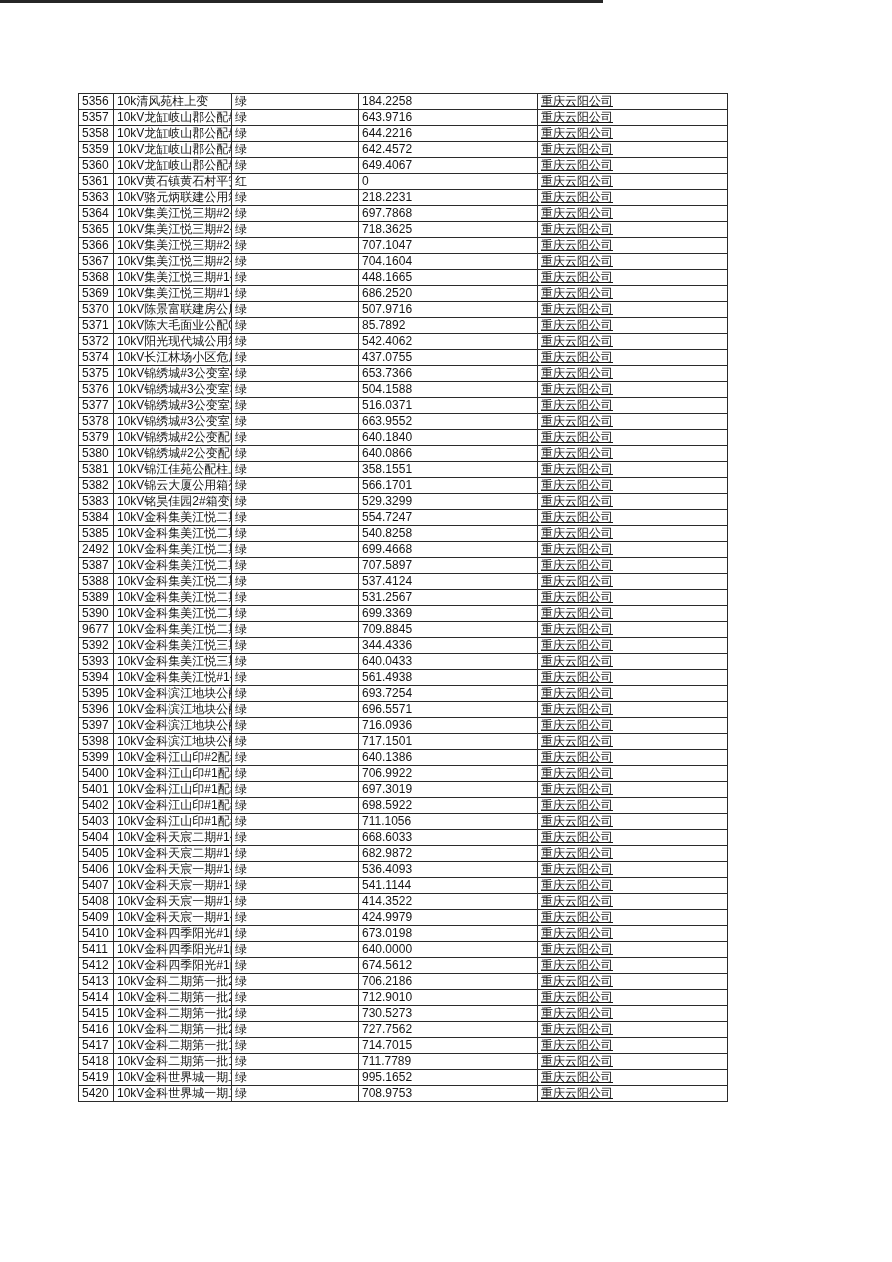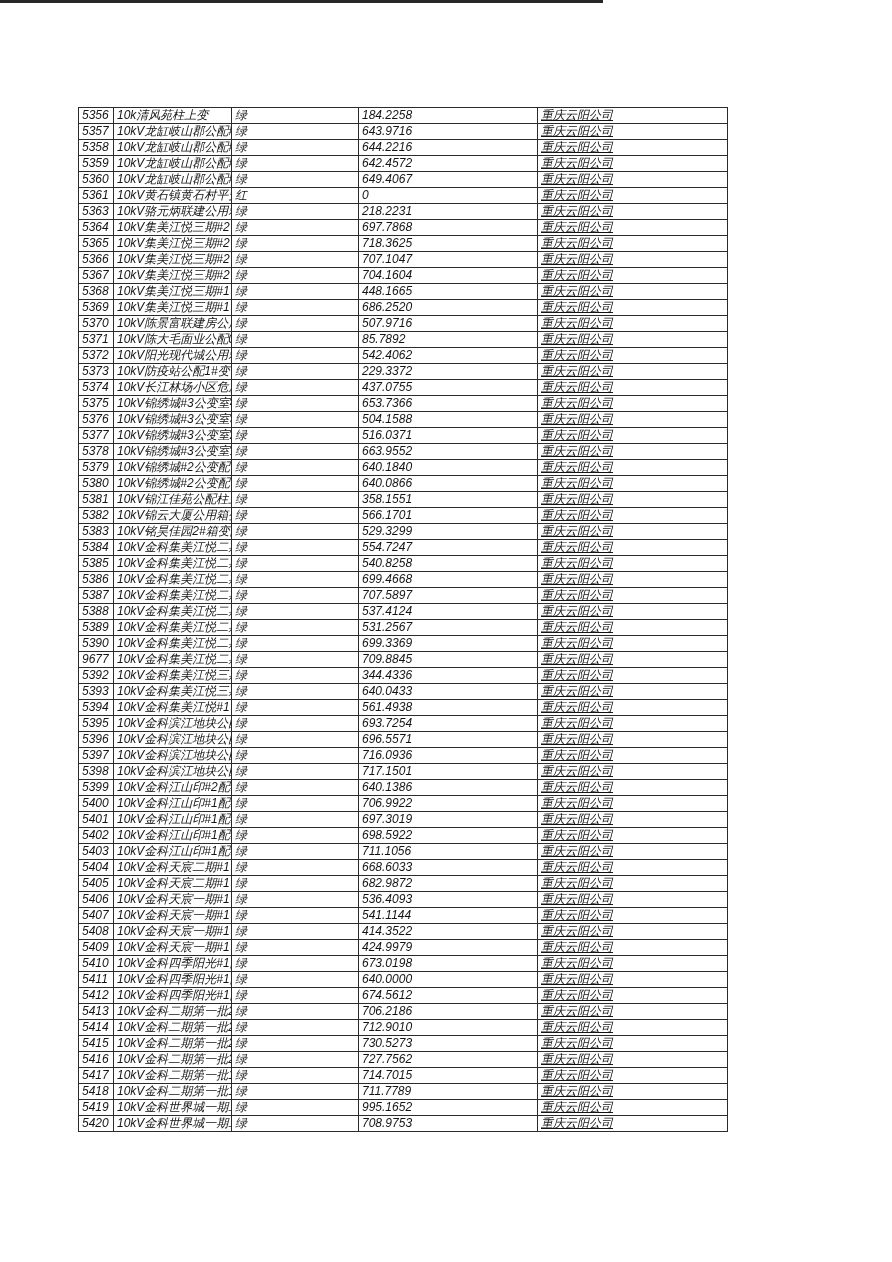--- a/index.html
+++ b/index.html
@@ -18,25 +18,24 @@
     position: absolute;
     left: 0;
     top: 0;
     width: 603px;
     height: 3px;
     background: #262626;
   }
   table.grid {
     position: absolute;
     left: 78px;
-    top: 107px;
+    top: 93px;
     border-collapse: collapse;
     table-layout: fixed;
     width: 650px;
-    font-style: italic;
   }
   table.grid td {
     border: 1px solid #2b2b2b;
     height: 15px;
     padding: 0 1px 0 3px;
     font-size: 12px;
     line-height: 15px;
     color: #141414;
     white-space: nowrap;
     overflow: hidden;
@@ -168,27 +167,20 @@
     <td class="c-company">重庆云阳公司</td>
   </tr>
       <tr>
     <td class="c-id">5372</td>
     <td class="c-name">10kV阳光现代城公用箱变</td>
     <td class="c-status">绿</td>
     <td class="c-value">542.4062</td>
     <td class="c-company">重庆云阳公司</td>
   </tr>
       <tr>
-    <td class="c-id">5373</td>
-    <td class="c-name">10kV防疫站公配1#变</td>
-    <td class="c-status">绿</td>
-    <td class="c-value">229.3372</td>
-    <td class="c-company">重庆云阳公司</td>
-  </tr>
-      <tr>
     <td class="c-id">5374</td>
     <td class="c-name">10kV长江林场小区危房改</td>
     <td class="c-status">绿</td>
     <td class="c-value">437.0755</td>
     <td class="c-company">重庆云阳公司</td>
   </tr>
       <tr>
     <td class="c-id">5375</td>
     <td class="c-name">10kV锦绣城#3公变室4#变</td>
     <td class="c-status">绿</td>
@@ -259,21 +251,21 @@
     <td class="c-company">重庆云阳公司</td>
   </tr>
       <tr>
     <td class="c-id">5385</td>
     <td class="c-name">10kV金科集美江悦二期#3</td>
     <td class="c-status">绿</td>
     <td class="c-value">540.8258</td>
     <td class="c-company">重庆云阳公司</td>
   </tr>
       <tr>
-    <td class="c-id">5386</td>
+    <td class="c-id">2492</td>
     <td class="c-name">10kV金科集美江悦二期#2</td>
     <td class="c-status">绿</td>
     <td class="c-value">699.4668</td>
     <td class="c-company">重庆云阳公司</td>
   </tr>
       <tr>
     <td class="c-id">5387</td>
     <td class="c-name">10kV金科集美江悦二期#2</td>
     <td class="c-status">绿</td>
     <td class="c-value">707.5897</td>

